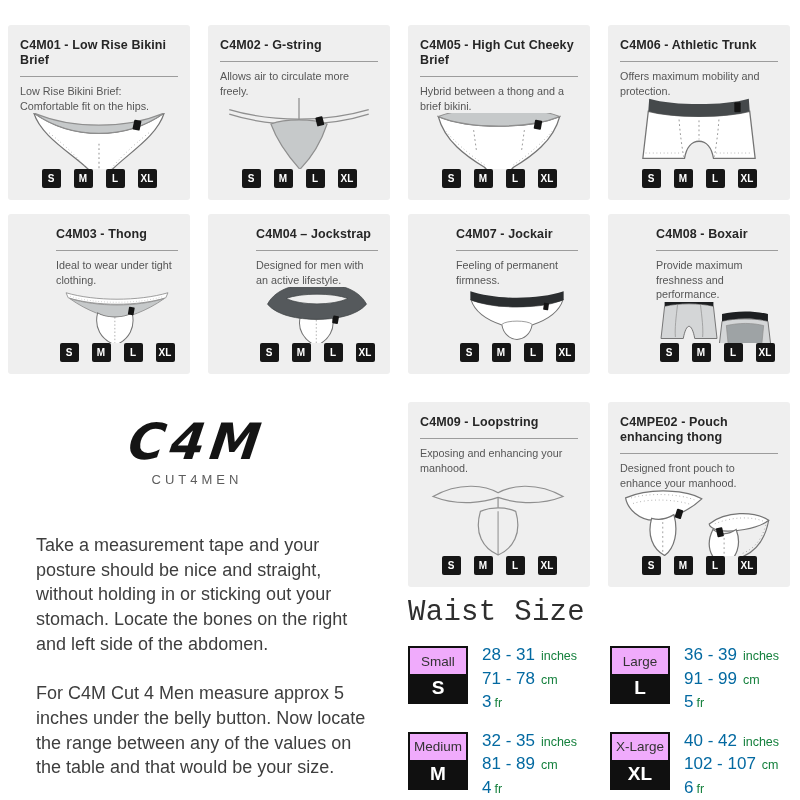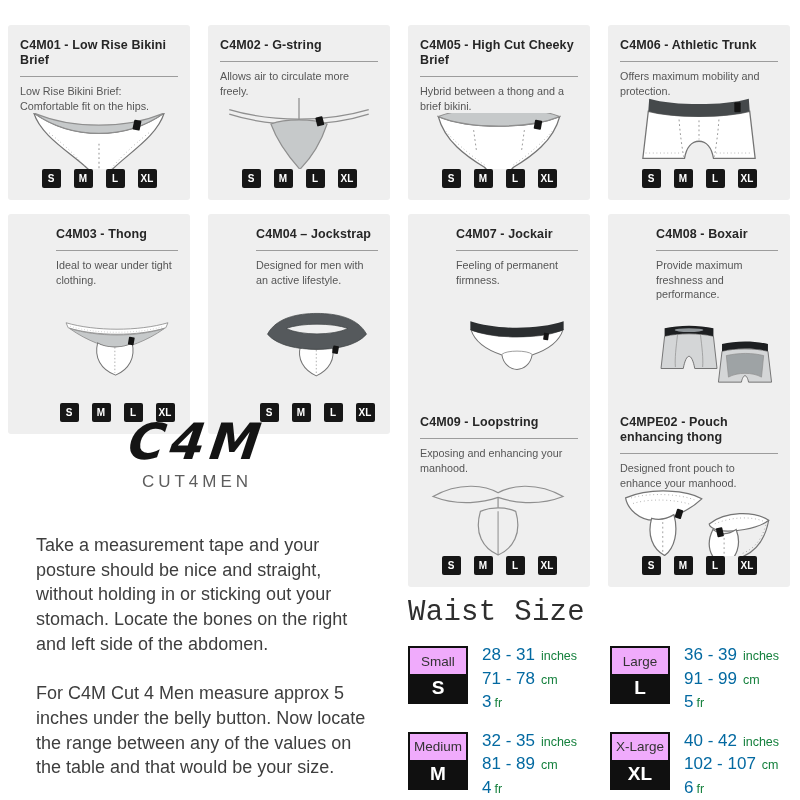--- a/index.html
+++ b/index.html
@@ -5,36 +5,36 @@
   html,body{margin:0;padding:0;background:#ffffff;}
   body{width:800px;height:800px;position:relative;overflow:hidden;
        font-family:"Liberation Sans", sans-serif;}
   .page{position:absolute;inset:0;background:#ffffff;}
 
   
   .card{position:absolute;width:182px;background:#efefef;border-radius:3px;
         padding:13px 12px 12px;box-sizing:border-box;display:flex;flex-direction:column;}
   .c1{left:8px;}.c2{left:208px;}.c3{left:408px;}.c4{left:608px;}
   .r1{top:25px;height:175px;}
-  .r2{top:214px;height:220px;padding-left:48px;}
+  .r2{top:214px;height:160px;padding-left:48px;}
   .r3{top:402px;height:185px;}
   .card-title{font-size:12.5px;font-weight:bold;color:#262626;margin:0;letter-spacing:.1px;line-height:1.2;}
   .card-divider{border-top:1px solid #9c9c9c;margin:8px 0 7px;}
   .card-desc{font-size:10.8px;color:#565656;margin:0;line-height:1.35;}
   .card-art{flex:1;display:flex;align-items:center;justify-content:center;overflow:hidden;}
   .card-sizes{display:flex;justify-content:center;gap:13px;}
   .size-badge{min-width:19px;height:19px;padding:0 3px;background:#161616;color:#ffffff;
         font-size:10px;font-weight:bold;display:flex;align-items:center;justify-content:center;
         border-radius:2px;box-sizing:border-box;}
 
   
   .logo{position:absolute;left:52px;top:416px;width:290px;text-align:center;}
   .logo-mark{font-family:"DejaVu Sans", sans-serif;font-weight:bold;font-style:italic;
         font-size:50px;line-height:1.05;letter-spacing:5px;color:#141414;transform:skewX(-8deg);}
-  .logo-sub{font-size:17px;letter-spacing:4px;color:#5d5d5d;margin-top:3px;}
+  .logo-sub{font-size:13px;letter-spacing:4px;color:#5d5d5d;margin-top:3px;}
 
   
   .instructions{position:absolute;left:36px;top:533px;width:332px;
         font-size:18px;color:#3e3e3e;line-height:1.37;}
   .instructions p{margin:0 0 25px;}
 
   
   .waist{position:absolute;left:408px;top:596px;width:390px;}
   .waist-title{font-size:29px;font-weight:400;color:#2e2e2e;margin:0 0 17px;letter-spacing:.3px;font-family:Liberation Mono, monospace;}
   .waist-grid{display:grid;grid-template-columns:1fr 1fr;column-gap:14px;row-gap:17px;}

